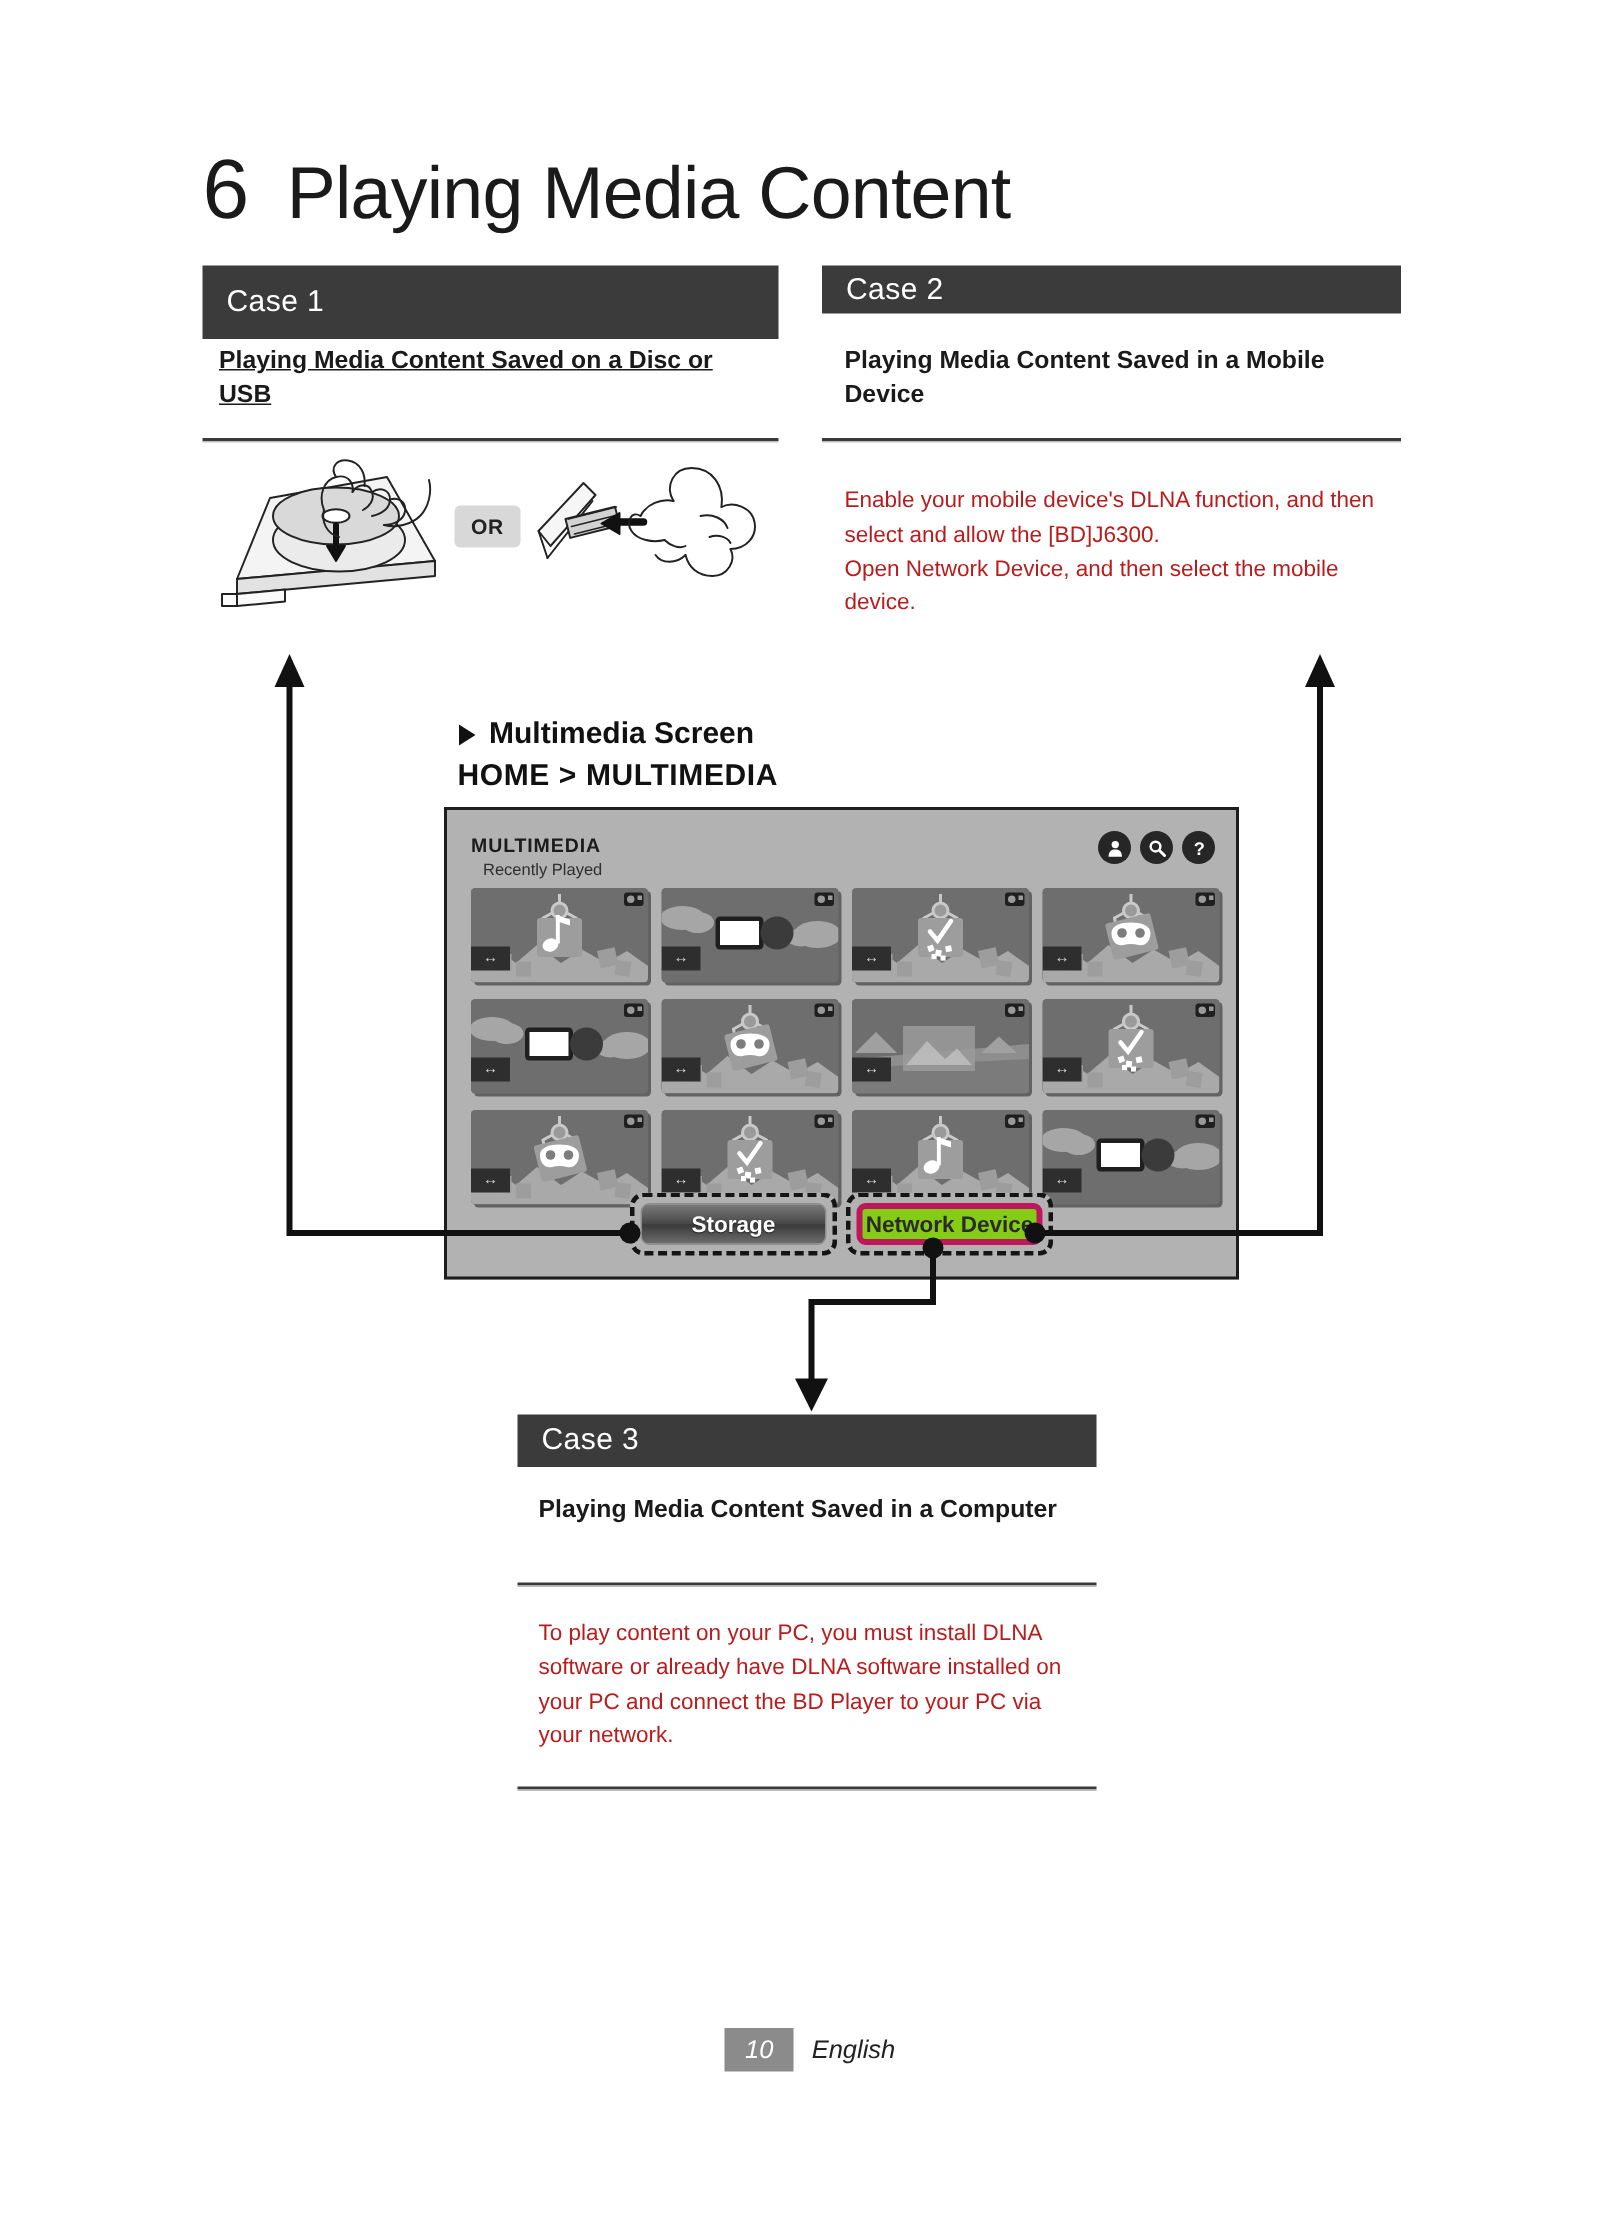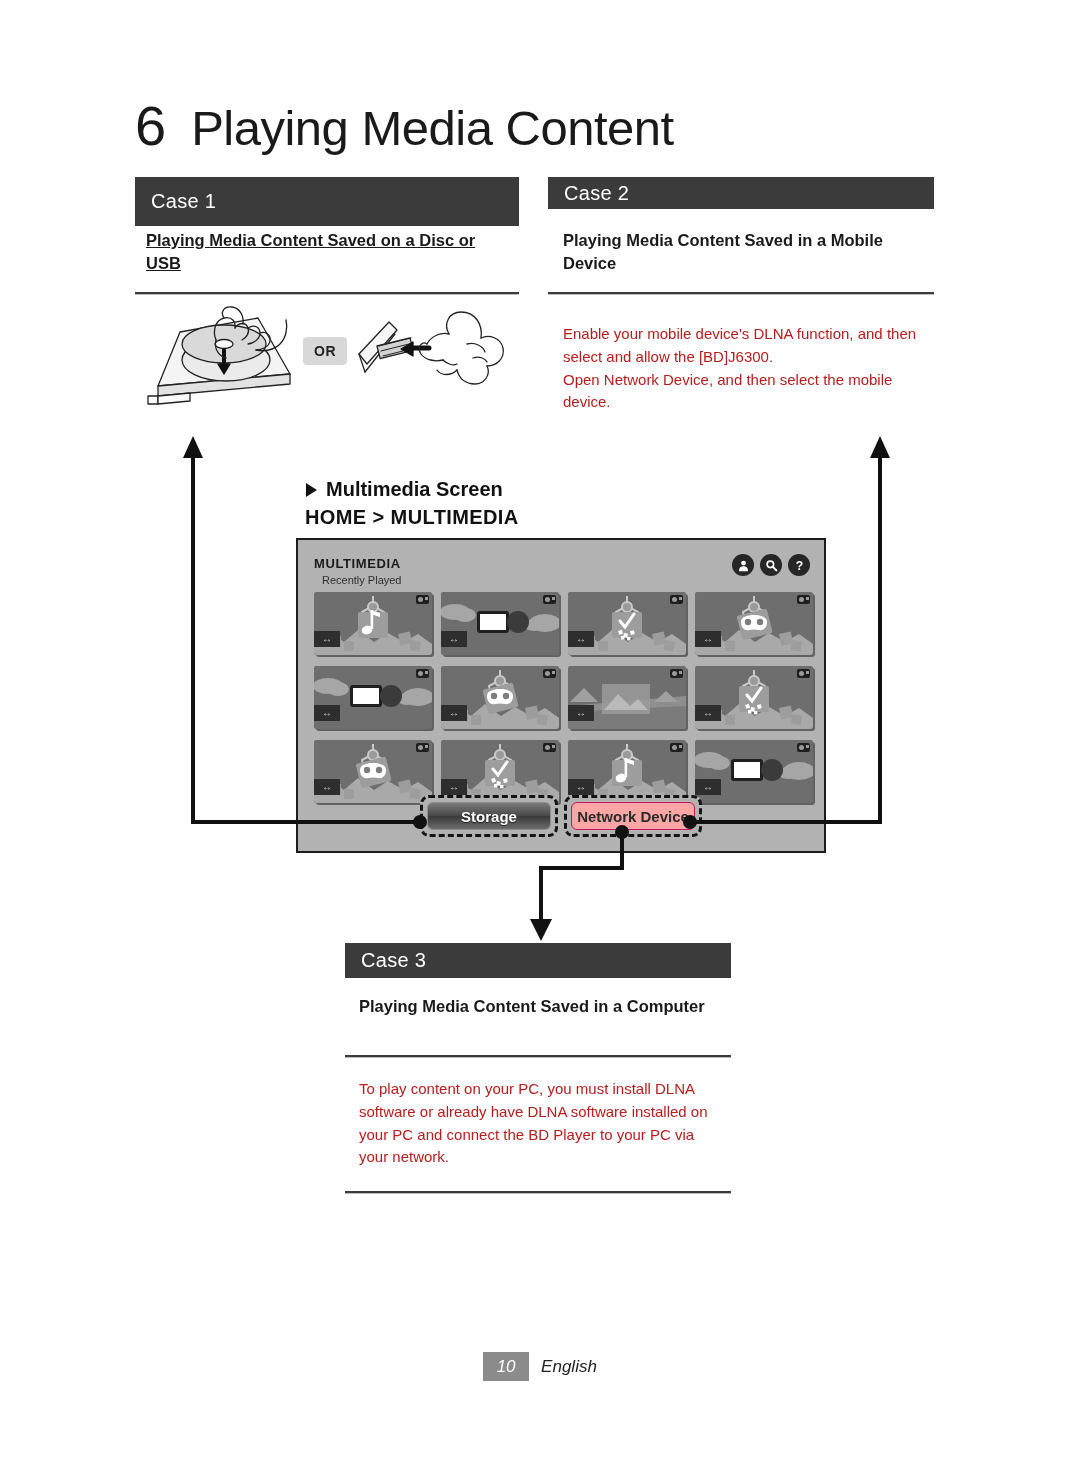--- a/index.html
+++ b/index.html
@@ -147,23 +147,23 @@
     font-size:15px;font-weight:bold;
     box-sizing:border-box;
   }
   .tab.sel{
     background:linear-gradient(180deg,#7a7a7a 0%,#4a4a4a 48%,#3a3a3a 52%,#6d6d6d 100%);
     color:#ffffff;
     border:1px solid #8d8d8d;
     text-shadow:0 1px 1px rgba(0,0,0,.6);
   }
   .tab.unsel{
-    background:#fca5a5;
+    background:#84cc16;
     color:#2b2b2b;
-    border:1px solid #be185d;
+    border:4px solid #be185d;
   }
 
   
   #connectors{position:absolute;left:0;top:0;width:1080px;height:1479px;pointer-events:none;}
 
   
   #footer{
     position:absolute;left:0;right:0;top:1352px;
     display:flex;align-items:center;justify-content:center;gap:12px;font-style:italic;
   }

